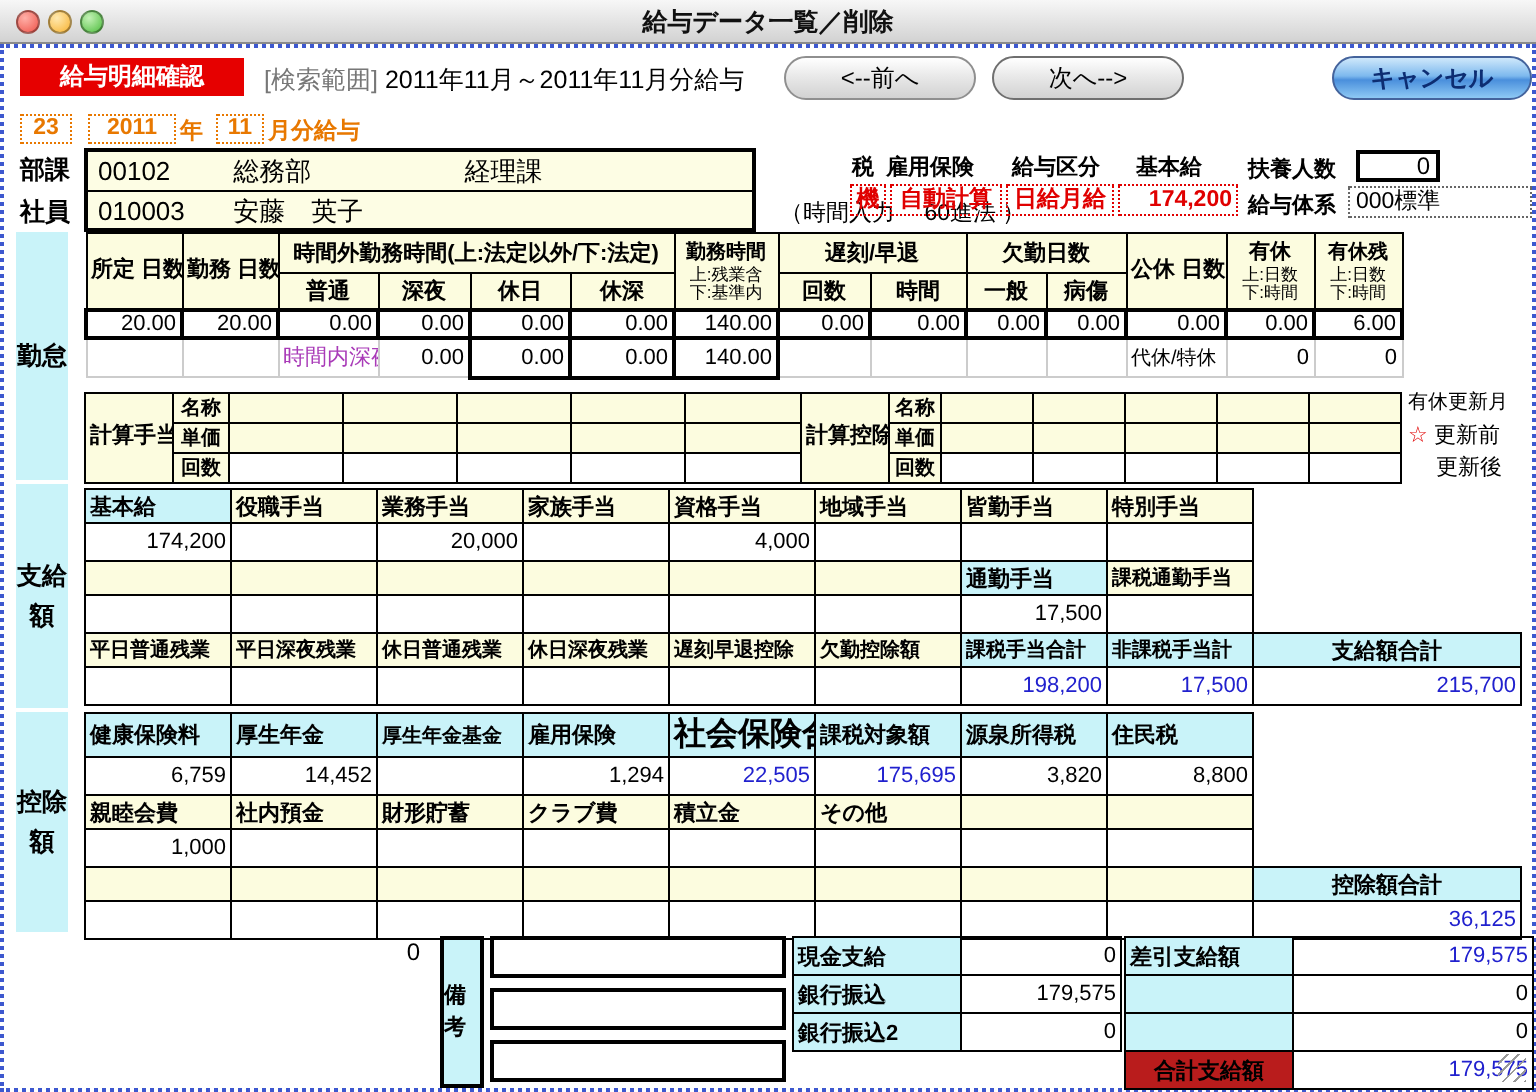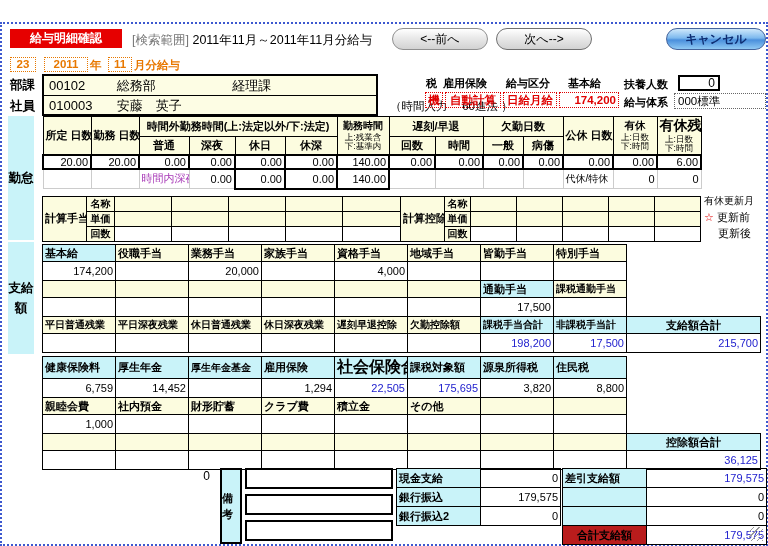--- a/index.html
+++ b/index.html
@@ -70,20 +70,26 @@
   .bikoBox{left:243px;width:148px;height:21px;border:2px solid #000;box-sizing:border-box;background:#fff;}
   .stray{left:168px;top:445px;width:40px;text-align:right;font-size:12px;}
   .notes{font-size:11px;white-space:nowrap;}
   .resize{right:3px;bottom:3px;width:14px;height:14px;
      background:repeating-linear-gradient(135deg,transparent 0 3px,#999 3px 4px);}
 </style>
 </head>
 <body>
 
 <div class="win">
+  <div class="titlebar">
+    <span class="light l-red"></span>
+    <span class="light l-yel"></span>
+    <span class="light l-grn"></span>
+    <div class="title">給与データ一覧／削除</div>
+  </div>
 
   <div class="content">
 
     <div class="abs badge">給与明細確認</div>
     <div class="abs search">
       <span class="gray">[検索範囲]</span>
       <span>2011年11月～2011年11月分給与</span>
     </div>
     <div class="abs btn prev">&lt;--前へ</div>
     <div class="abs btn next">次へ--&gt;</div>
@@ -149,21 +155,21 @@
 日数</td>
         <td colspan="4" class="cream grp">時間外勤務時間(上:法定以外/下:法定)</td>
         <td rowspan="2" class="cream ctr"><span class="hd" style="font-size:10px;">勤務時間</span><span class="sm pre">上:残業含
 下:基準内</span></td>
         <td colspan="2" class="cream hd ctr">遅刻/早退</td>
         <td colspan="2" class="cream hd ctr">欠勤日数</td>
         <td rowspan="2" class="cream hd pre">公休
 日数</td>
         <td rowspan="2" class="cream ctr"><span class="hd" style="font-size:10.5px;">有休</span><span class="sm pre">上:日数
 下:時間</span></td>
-        <td rowspan="2" class="cream ctr"><span class="hd" style="font-size:14px;margin-top:45px;">有休残</span><span class="sm pre">上:日数
+        <td rowspan="2" class="cream ctr"><span class="hd" style="font-size:10px;margin-top:45px;">有休残</span><span class="sm pre">上:日数
 下:時間</span></td>
       </tr>
       <tr style="height:18px;">
         <td class="cream hd ctr">普通</td>
         <td class="cream hd ctr">深夜</td>
         <td class="cream hd ctr">休日</td>
         <td class="cream hd ctr">休深</td>
         <td class="cream hd ctr">回数</td>
         <td class="cream hd ctr">時間</td>
         <td class="cream hd ctr">一般</td>
@@ -363,20 +369,21 @@
         <td class="num"></td>
         <td class="num"></td>
         <td class="num"></td>
         <td class="num blue">198,200</td>
         <td class="num blue">17,500</td>
         <td class="num blue">215,700</td>
       </tr>
     </tbody>
       </table>
 
+    <div class="abs strip" style="top:332px;height:110px;">控除額</div>
     <table class="t" style="left:40px;top:332px;width:718px;">
       <colgroup>
           <col style="width:73px">
           <col style="width:73px">
           <col style="width:73px">
           <col style="width:73px">
           <col style="width:73px">
           <col style="width:73px">
           <col style="width:73px">
           <col style="width:73px">

